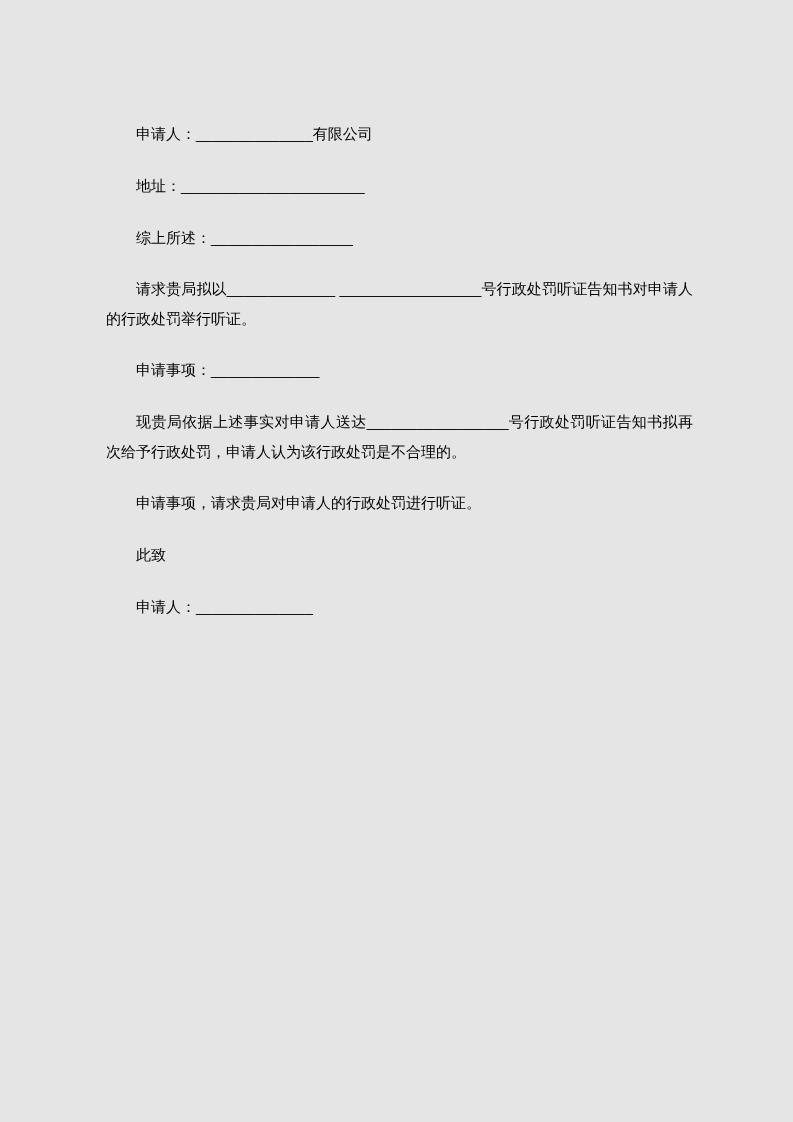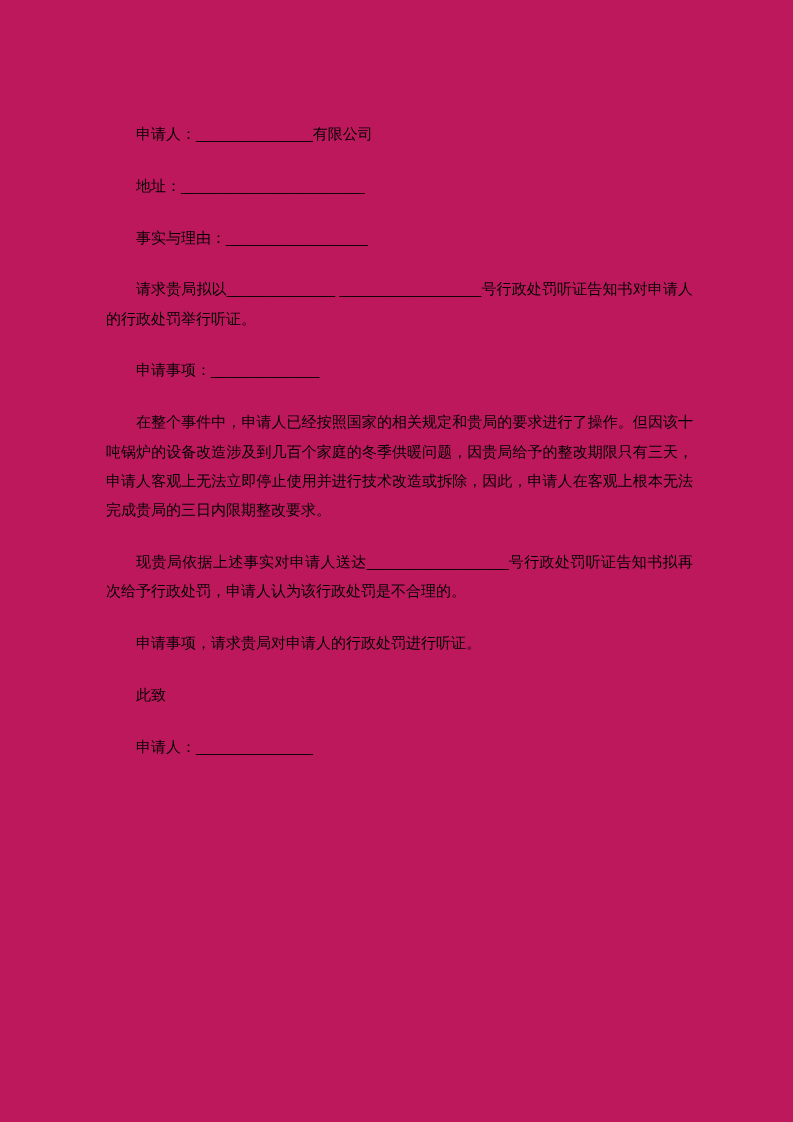--- a/index.html
+++ b/index.html
@@ -4,21 +4,21 @@
 <style>
   html, body {
     margin: 0;
     padding: 0;
     background: #ffffff;
   }
   .page {
     position: relative;
     width: 793px;
     height: 1122px;
-    background: #be185d;
+    background: #e5e5e5;
     overflow: hidden;
   }
   .content {
     position: absolute;
     left: 106px;
     top: 119px;
     width: 587px;
     color: #000000;
     font-family: "Liberation Sans", sans-serif;
     font-size: 15px;
@@ -34,22 +34,21 @@
     margin-bottom: 0;
   }
 </style>
 </head>
 <body>
 
 <div class="page">
   <div class="content" id="document-content">
       <p class="para">申请人：______________有限公司</p>
       <p class="para">地址：______________________</p>
-      <p class="para">事实与理由：_________________</p>
+      <p class="para">综上所述：_________________</p>
       <p class="para">请求贵局拟以_____________ _________________号行政处罚听证告知书对申请人的行政处罚举行听证。</p>
       <p class="para">申请事项：_____________</p>
-      <p class="para">在整个事件中，申请人已经按照国家的相关规定和贵局的要求进行了操作。但因该十吨锅炉的设备改造涉及到几百个家庭的冬季供暖问题，因贵局给予的整改期限只有三天，申请人客观上无法立即停止使用并进行技术改造或拆除，因此，申请人在客观上根本无法完成贵局的三日内限期整改要求。</p>
       <p class="para">现贵局依据上述事实对申请人送达_________________号行政处罚听证告知书拟再次给予行政处罚，申请人认为该行政处罚是不合理的。</p>
       <p class="para">申请事项，请求贵局对申请人的行政处罚进行听证。</p>
       <p class="para">此致</p>
       <p class="para">申请人：______________</p>
     </div>
 </div>
 
 </body></html>

